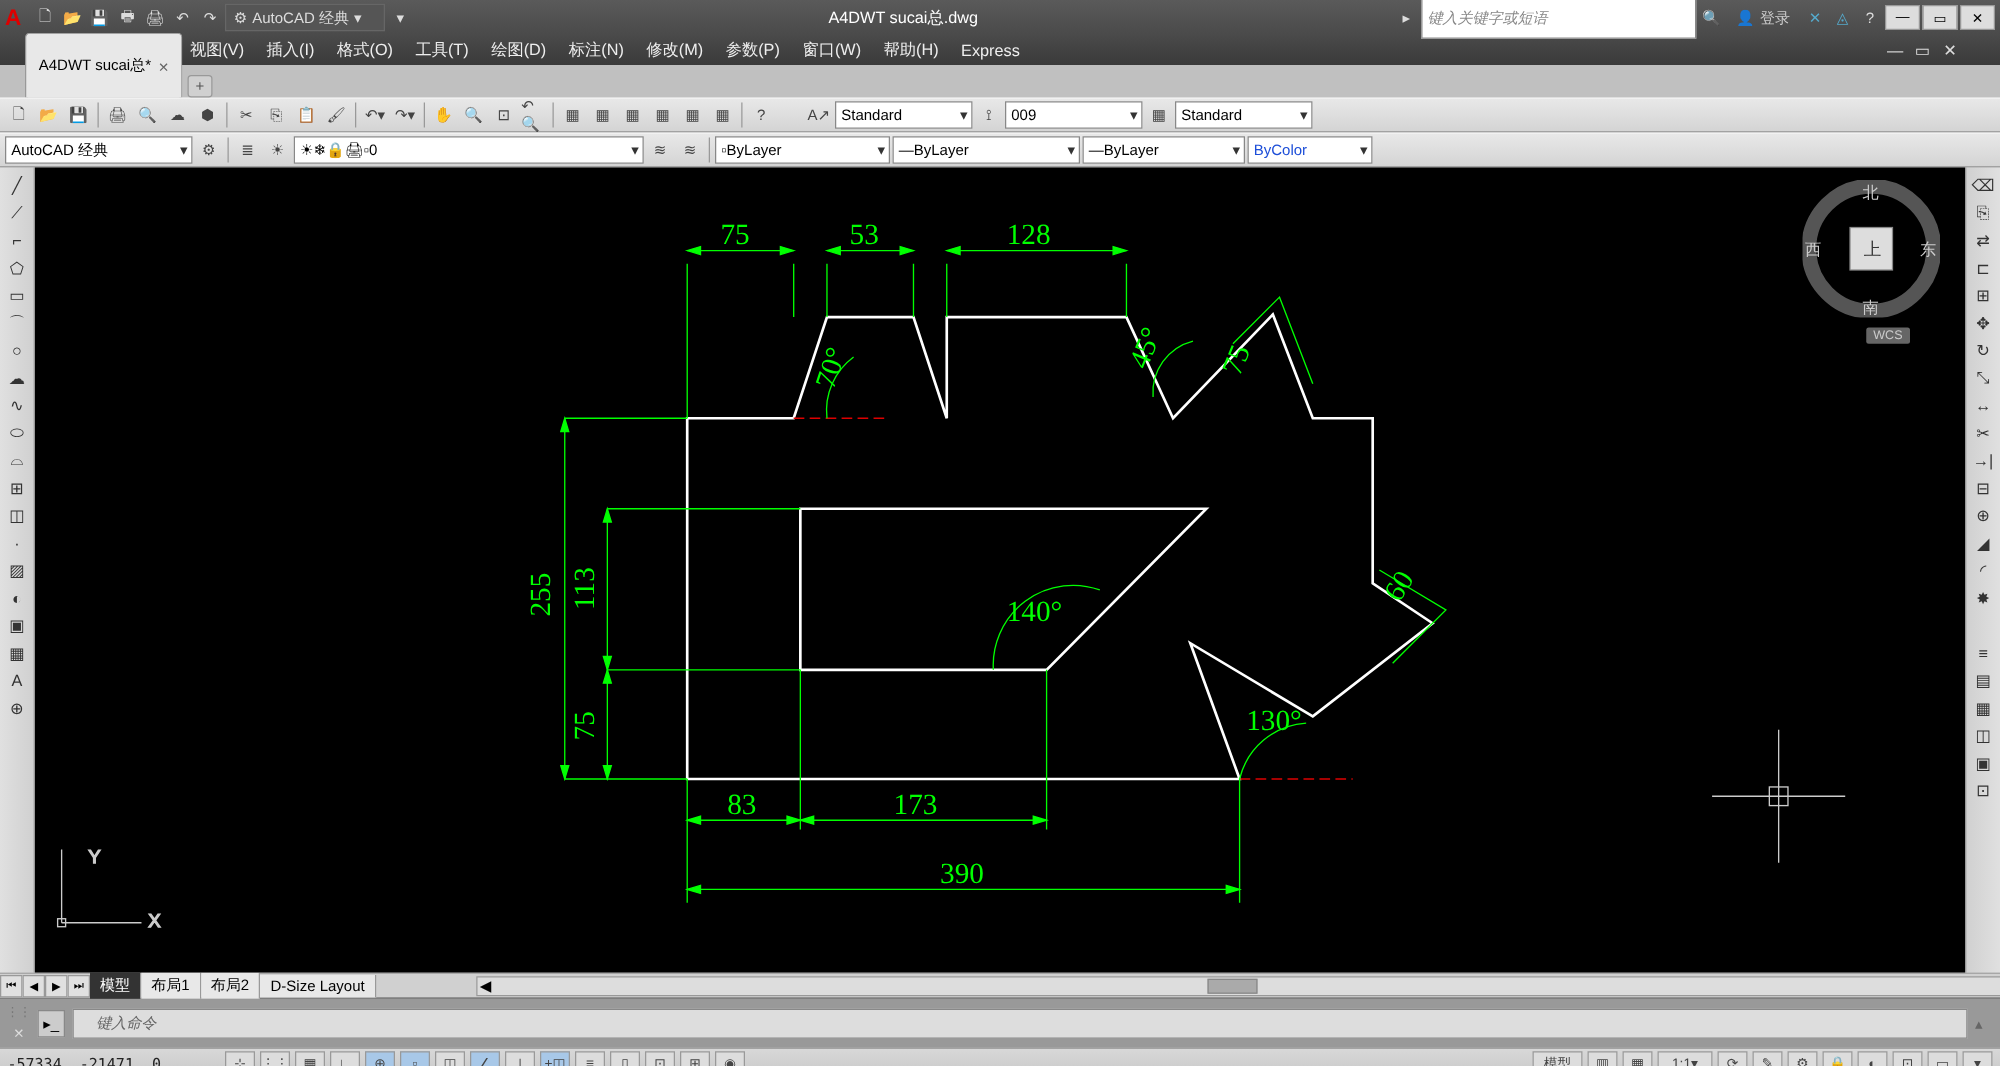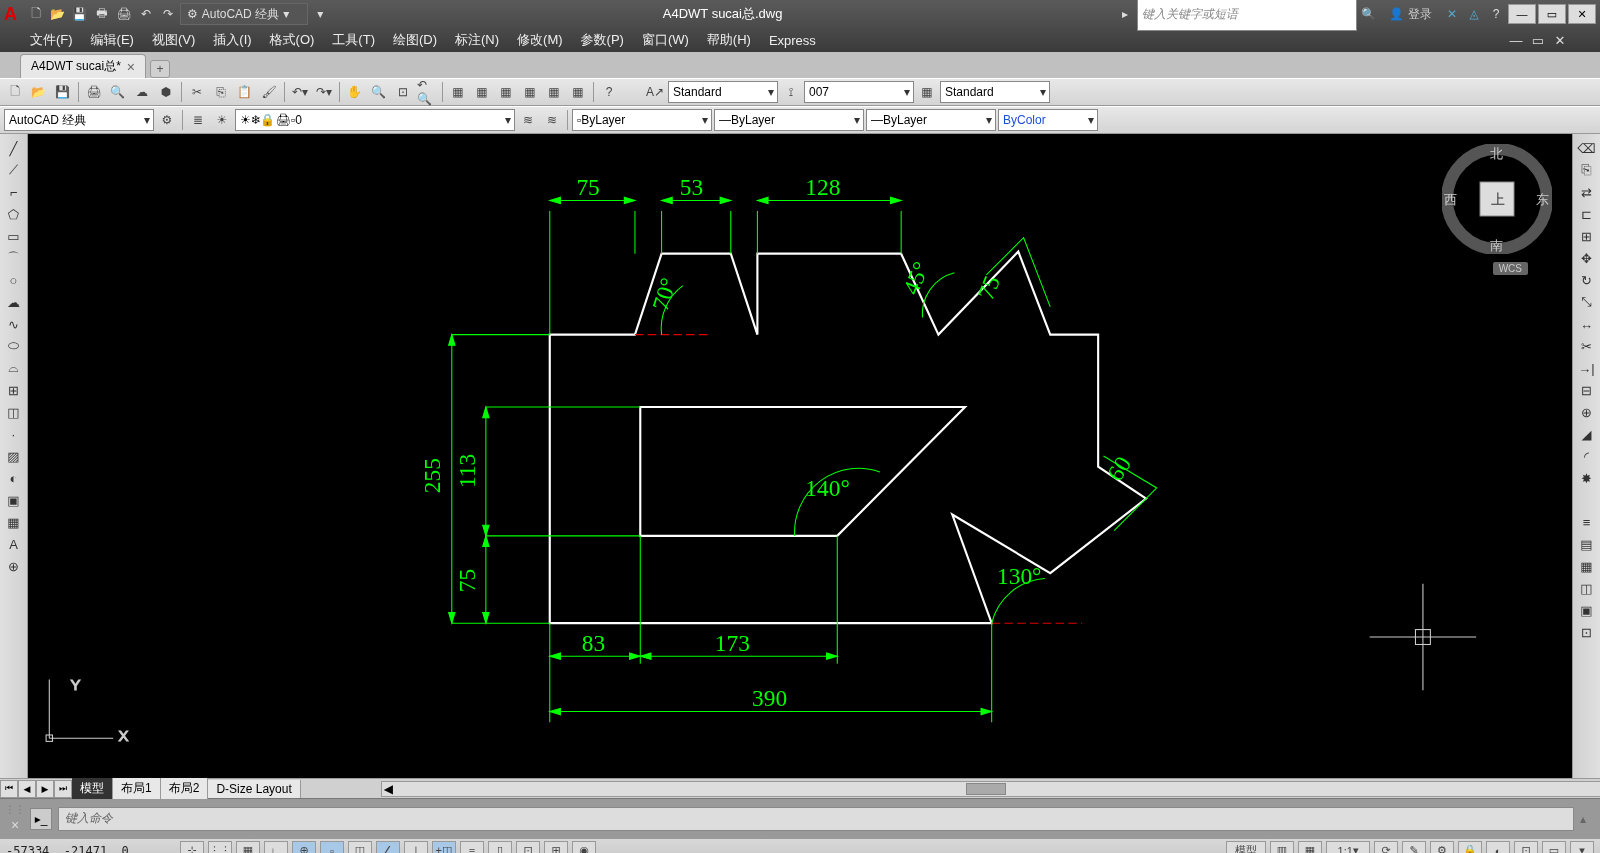--- a/index.html
+++ b/index.html
@@ -12,21 +12,21 @@
 .doc-title { flex: 1; text-align: center; color: #fff; font-size: 13px; padding: 0 10px; }
 .search-box { background: #fff; border: 1px solid #888; height: 20px; width: 220px; padding: 16px 4px; color: #888; font-style: italic; display: flex; align-items: center; }
 .login { color: #ccc; padding: 0 8px; display: flex; align-items: center; gap: 4px; }
 .win-ctrl { display: flex; gap: 2px; }
 .win-btn { width: 28px; height: 20px; background: #ddd; border: 1px solid #999; display: flex; align-items: center; justify-content: center; font-size: 11px; }
 
 .menubar { height: 24px; background: linear-gradient(#4a4a4a, #3a3a3a); display: flex; align-items: center; gap: 18px; padding: 0 30px; color: #eee; font-size: 13px; }
 .menubar span { cursor: pointer; }
 
 .tabbar { height: 26px; background: #c0c0c0; display: flex; align-items: flex-end; padding: 0 20px; }
-.doc-tab { background: #e8e8e8; border: 1px solid #999; border-bottom: none; border-radius: 4px 4px 0 0; padding: 3px 10px; font-size: 12px; display: flex; align-items: center; gap: 6px; }
+.doc-tab { background: #e8e8e8; border: 1px solid #999; border-bottom: none; border-radius: 4px 4px 0 0; padding: 17px 10px; font-size: 12px; display: flex; align-items: center; gap: 6px; }
 .tab-close { color: #666; cursor: pointer; font-size: 14px; }
 .tab-add { width: 20px; height: 18px; background: #d0d0d0; border: 1px solid #999; border-radius: 3px; margin-left: 4px; display: flex; align-items: center; justify-content: center; color: #555; }
 
 .toolbar-row { height: 28px; background: linear-gradient(#e8e8e8, #d4d4d4); border-top: 1px solid #fff; border-bottom: 1px solid #999; display: flex; align-items: center; gap: 2px; padding: 0 4px; }
 .tr-btn { width: 22px; height: 22px; display: flex; align-items: center; justify-content: center; color: #444; cursor: pointer; border: 1px solid transparent; }
 .tr-sep { width: 1px; height: 20px; background: #999; margin: 0 2px; }
 .tr-select { background: #fff; border: 1px solid #888; height: 22px; padding: 0 20px 0 4px; display: flex; align-items: center; font-size: 12px; position: relative; }
 .tr-select::after { content: "▾"; position: absolute; right: 3px; color: #333; }
 
 .main-area { display: flex; height: 644px; position: relative; }
@@ -45,21 +45,21 @@
 
 .layout-tabs { height: 20px; background: #d0d0d0; display: flex; align-items: center; font-size: 12px; border-top: 1px solid #999; }
 .lt-nav { display: flex; }
 .lt-nav-btn { width: 18px; height: 18px; border: 1px solid #999; background: #e0e0e0; display: flex; align-items: center; justify-content: center; font-size: 9px; }
 .lt-tab { padding: 2px 8px; border-right: 1px solid #999; background: #e8e8e8; cursor: pointer; }
 .lt-tab.active { background: #333; color: #fff; }
 
 .cmdline-wrap { height: 40px; background: #999; display: flex; align-items: center; padding: 0 6px; gap: 6px; border-top: 1px solid #777; }
 .cmd-x { color: #ddd; font-size: 14px; cursor: pointer; }
 .cmd-icon { width: 22px; height: 22px; background: #ccc; border: 1px solid #888; display: flex; align-items: center; justify-content: center; }
-.cmdline { flex: 1; background: #ddd; border: 1px solid #888; height: 24px; padding: 0 6px; color: #666; font-style: italic; display: flex; align-items: center; font-family: Liberation Serif, serif; }
+.cmdline { flex: 1; background: #ddd; border: 1px solid #888; height: 24px; padding: 0 18px; color: #666; font-style: italic; display: flex; align-items: center; font-family: Liberation Serif, serif; }
 
 .statusbar { height: 24px; background: linear-gradient(#d8d8d8,#c8c8c8); display: flex; align-items: center; font-size: 12px; padding: 0 6px; gap: 4px; border-top: 1px solid #999; }
 .coords { font-family: monospace; color: #222; width: 170px; }
 .sb-btn { width: 24px; height: 20px; border: 1px solid #999; background: #ddd; display: flex; align-items: center; justify-content: center; color: #444; cursor: pointer; font-size: 11px; }
 .sb-btn.on { background: #a8c8e8; }
 .sb-spacer { flex: 1; }
 .sb-right { display: flex; align-items: center; gap: 4px; }
 
 .dim-text { fill: #00ff00; font-family: serif; font-size: 22px; }
 .dim-line { stroke: #00ff00; stroke-width: 1; fill: none; }
@@ -159,21 +159,21 @@
   <span class="tr-btn">▦</span>
   <span class="tr-btn">▦</span>
   <span class="tr-btn">▦</span>
   <span class="tr-btn">▦</span>
   <span class="tr-sep"></span>
   <span class="tr-btn">?</span>
   <span style="width:20px"></span>
   <span class="tr-btn">A↗</span>
   <div class="tr-select" style="width:110px">Standard</div>
   <span class="tr-btn">⟟</span>
-  <div class="tr-select" style="width:110px">007</div>
+  <div class="tr-select" style="width:110px">009</div>
   <span class="tr-btn">▦</span>
   <div class="tr-select" style="width:110px">Standard</div>
 </div>
 
 <div class="toolbar-row">
   <div class="tr-select" style="width:150px">AutoCAD 经典</div>
   <span class="tr-btn">⚙</span>
   <span class="tr-sep"></span>
   <span class="tr-btn">≣</span>
   <span class="tr-btn">☀</span>

